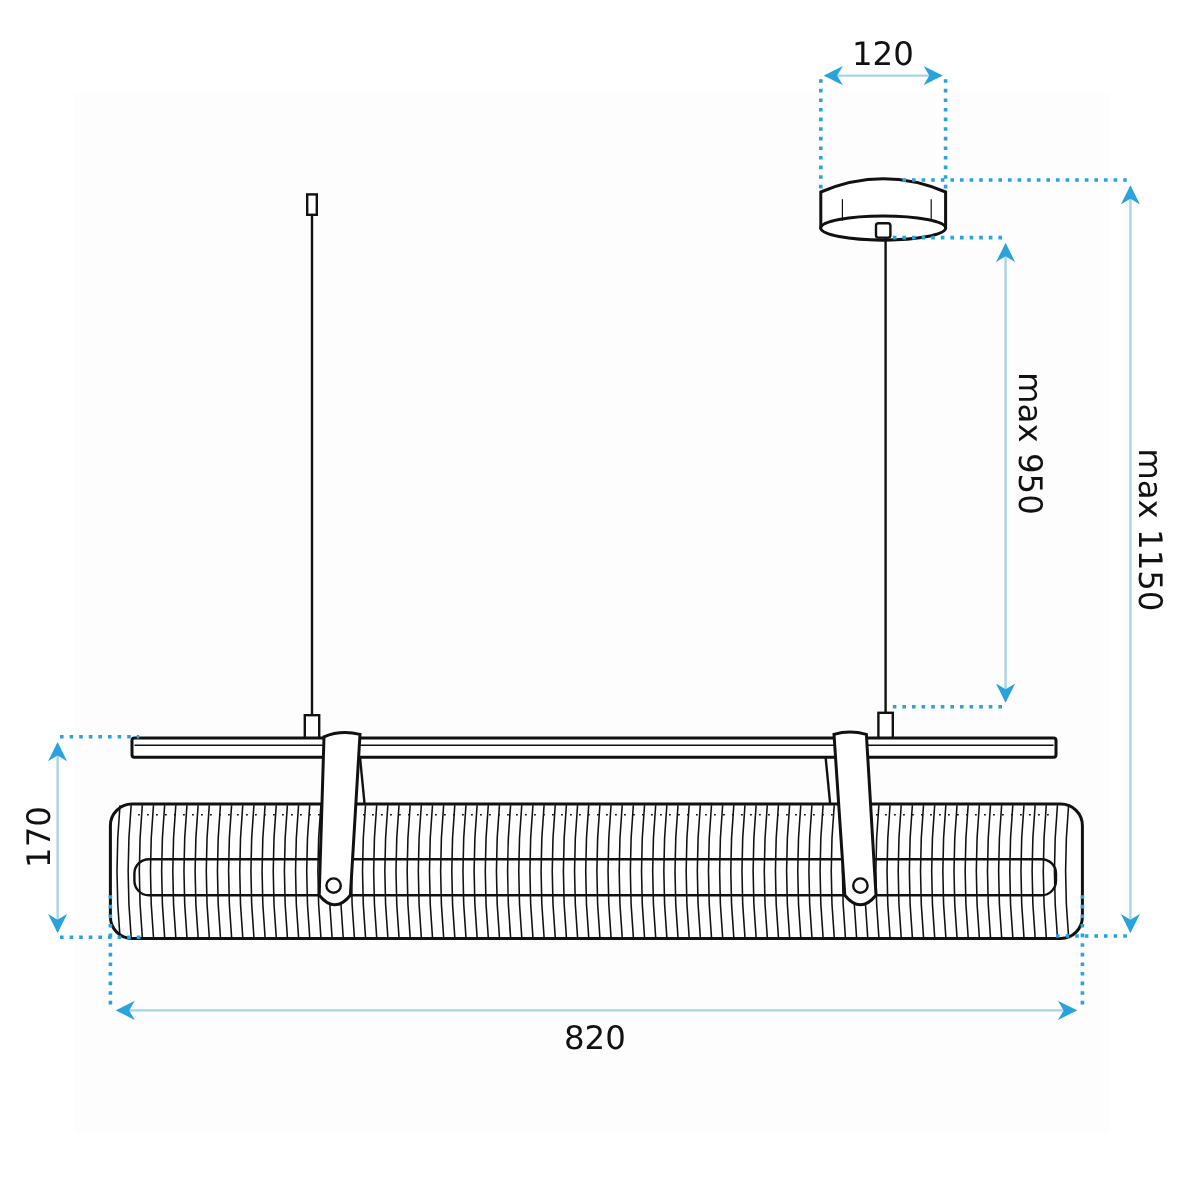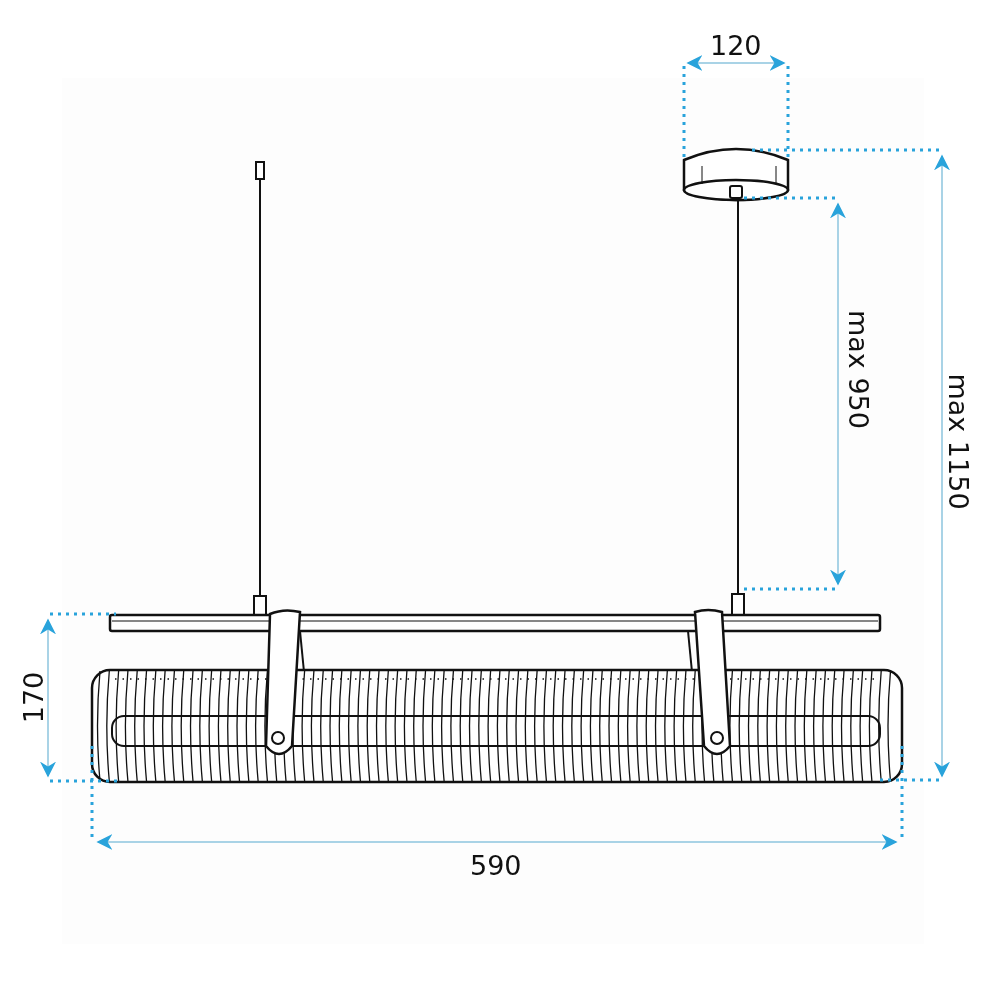--- a/index.html
+++ b/index.html
@@ -186,13 +186,13 @@
 </svg>
 
 <div class="dim-label" style="left:710px; top:32px;">120</div>
 
 <div class="dim-label rot-cw" style="left:798px; top:356px; width:120px; text-align:center;">max 950</div>
 
 <div class="dim-label rot-cw" style="left:888px; top:428px; width:140px; text-align:center;">max 1150</div>
 
 <div class="dim-label rot-ccw" style="left:-2px; top:684px; width:70px; text-align:center;">170</div>
 
-<div class="dim-label" style="left:470px; top:852px;">590</div>
+<div class="dim-label" style="left:470px; top:852px;">820</div>
 
 </body></html>

